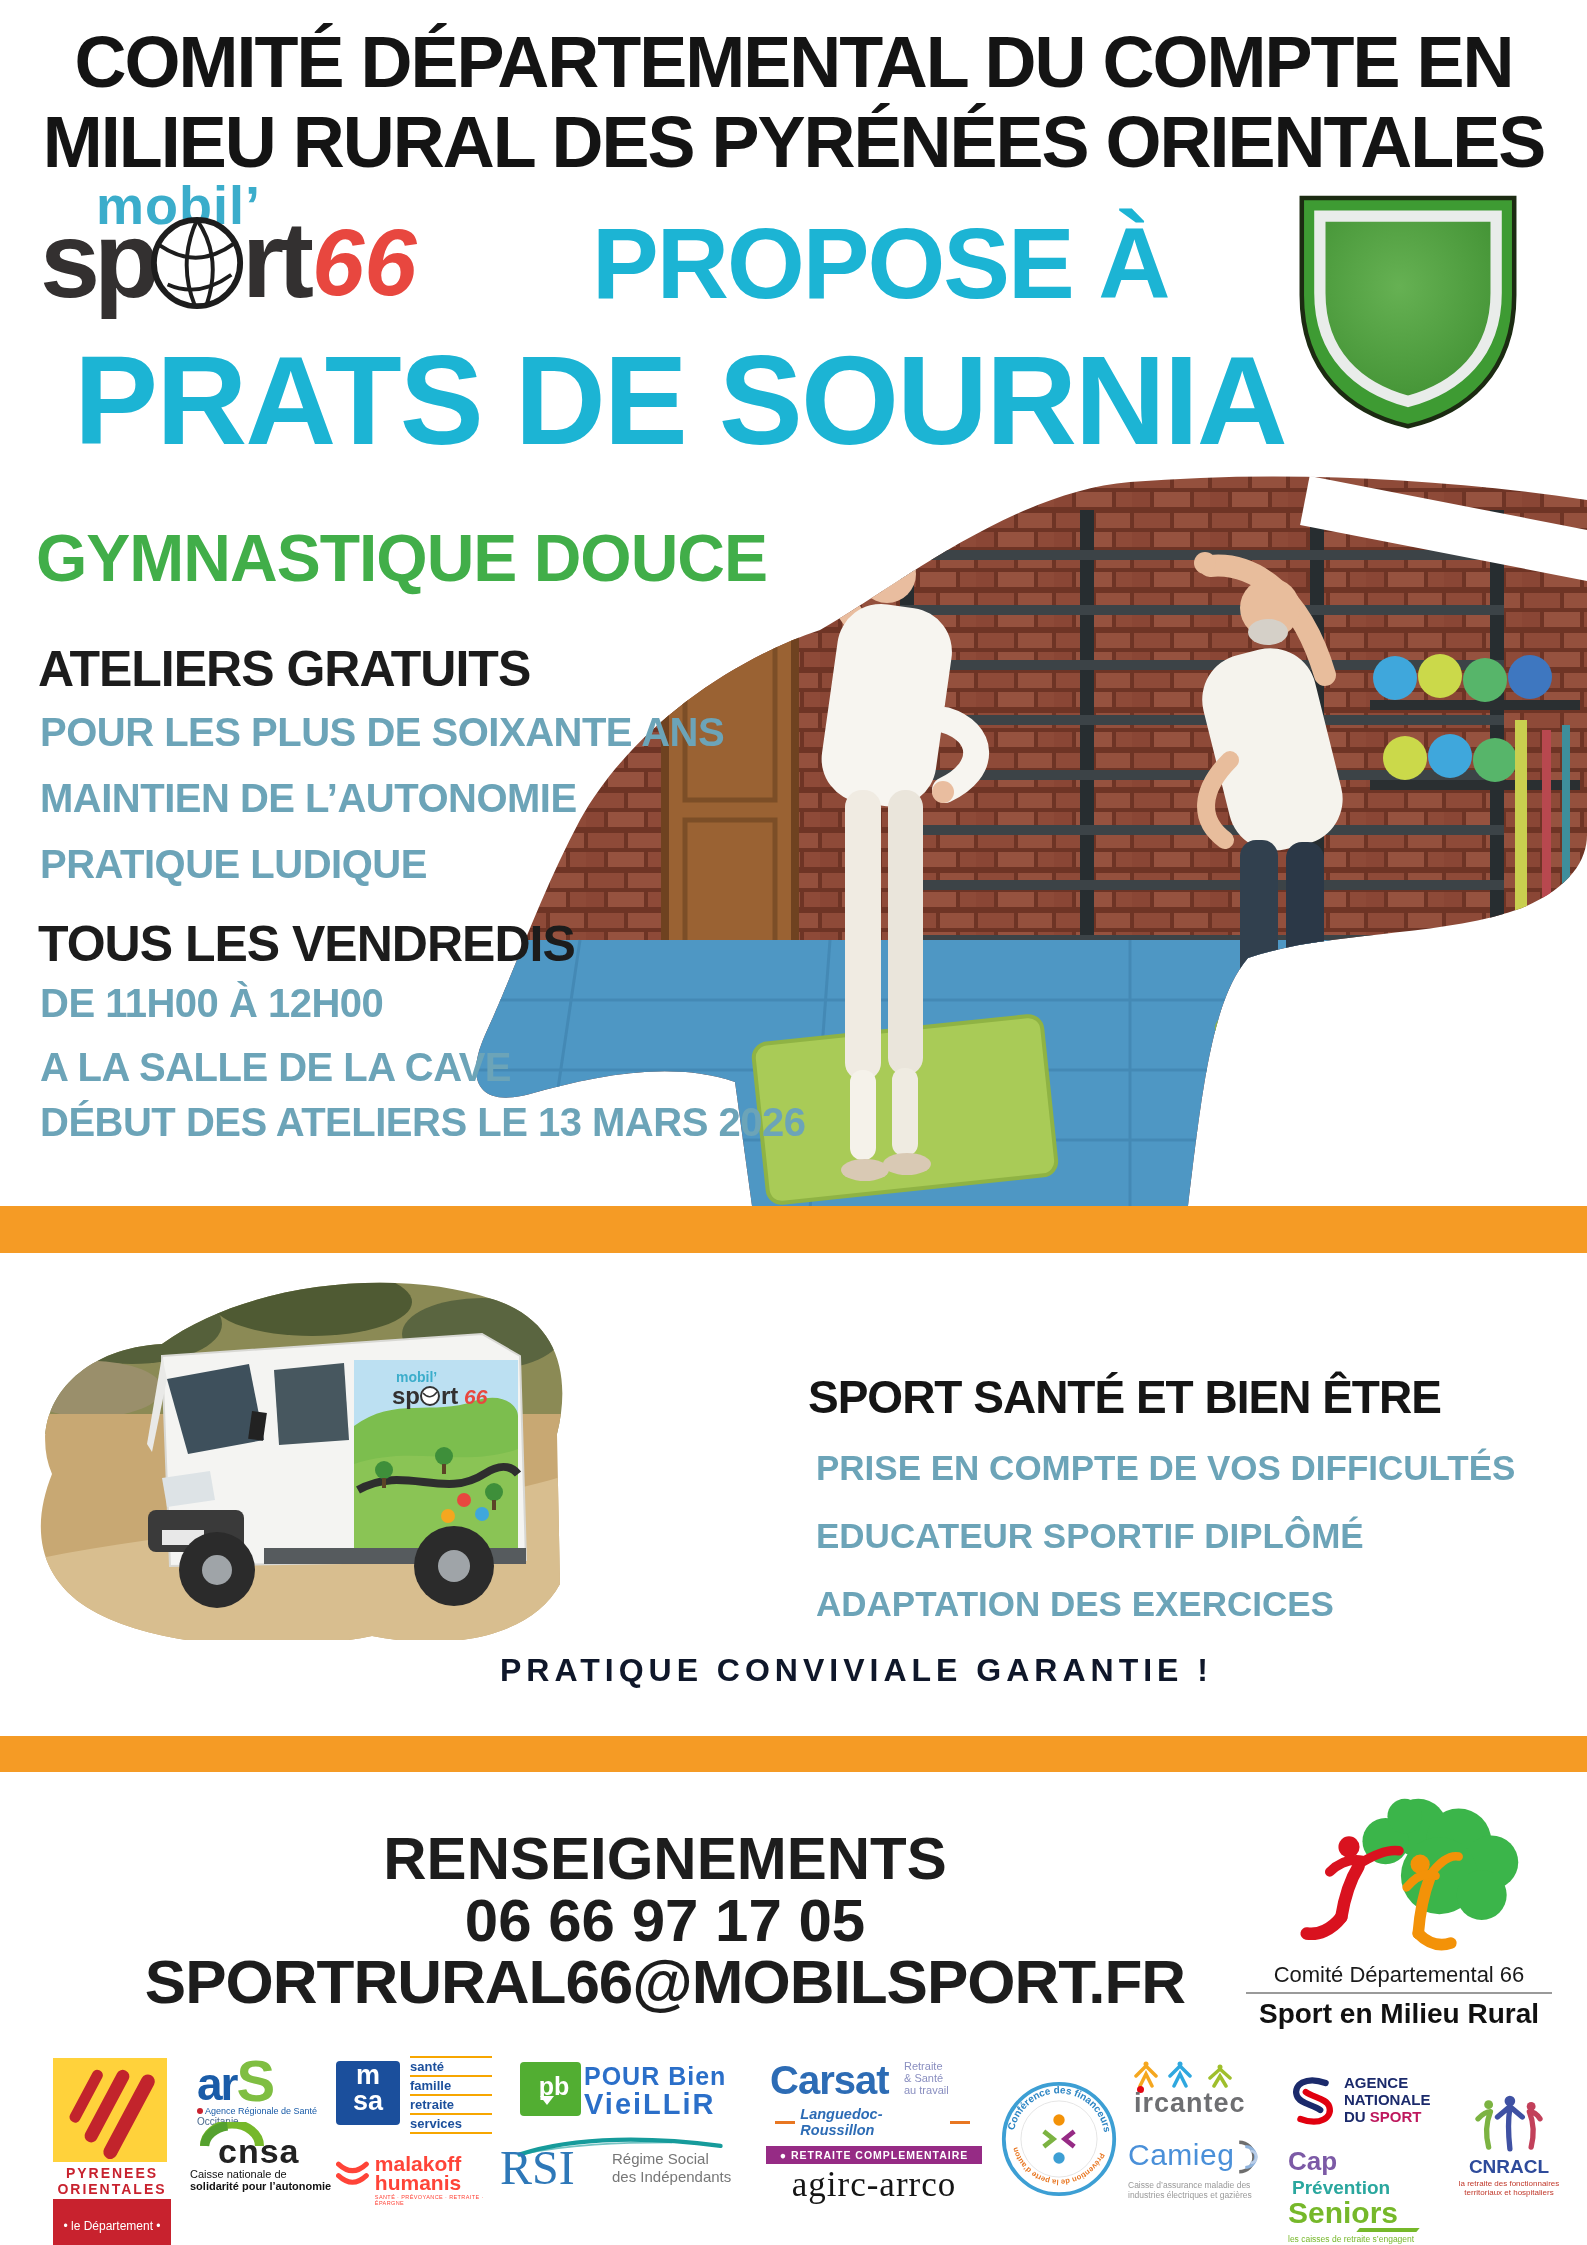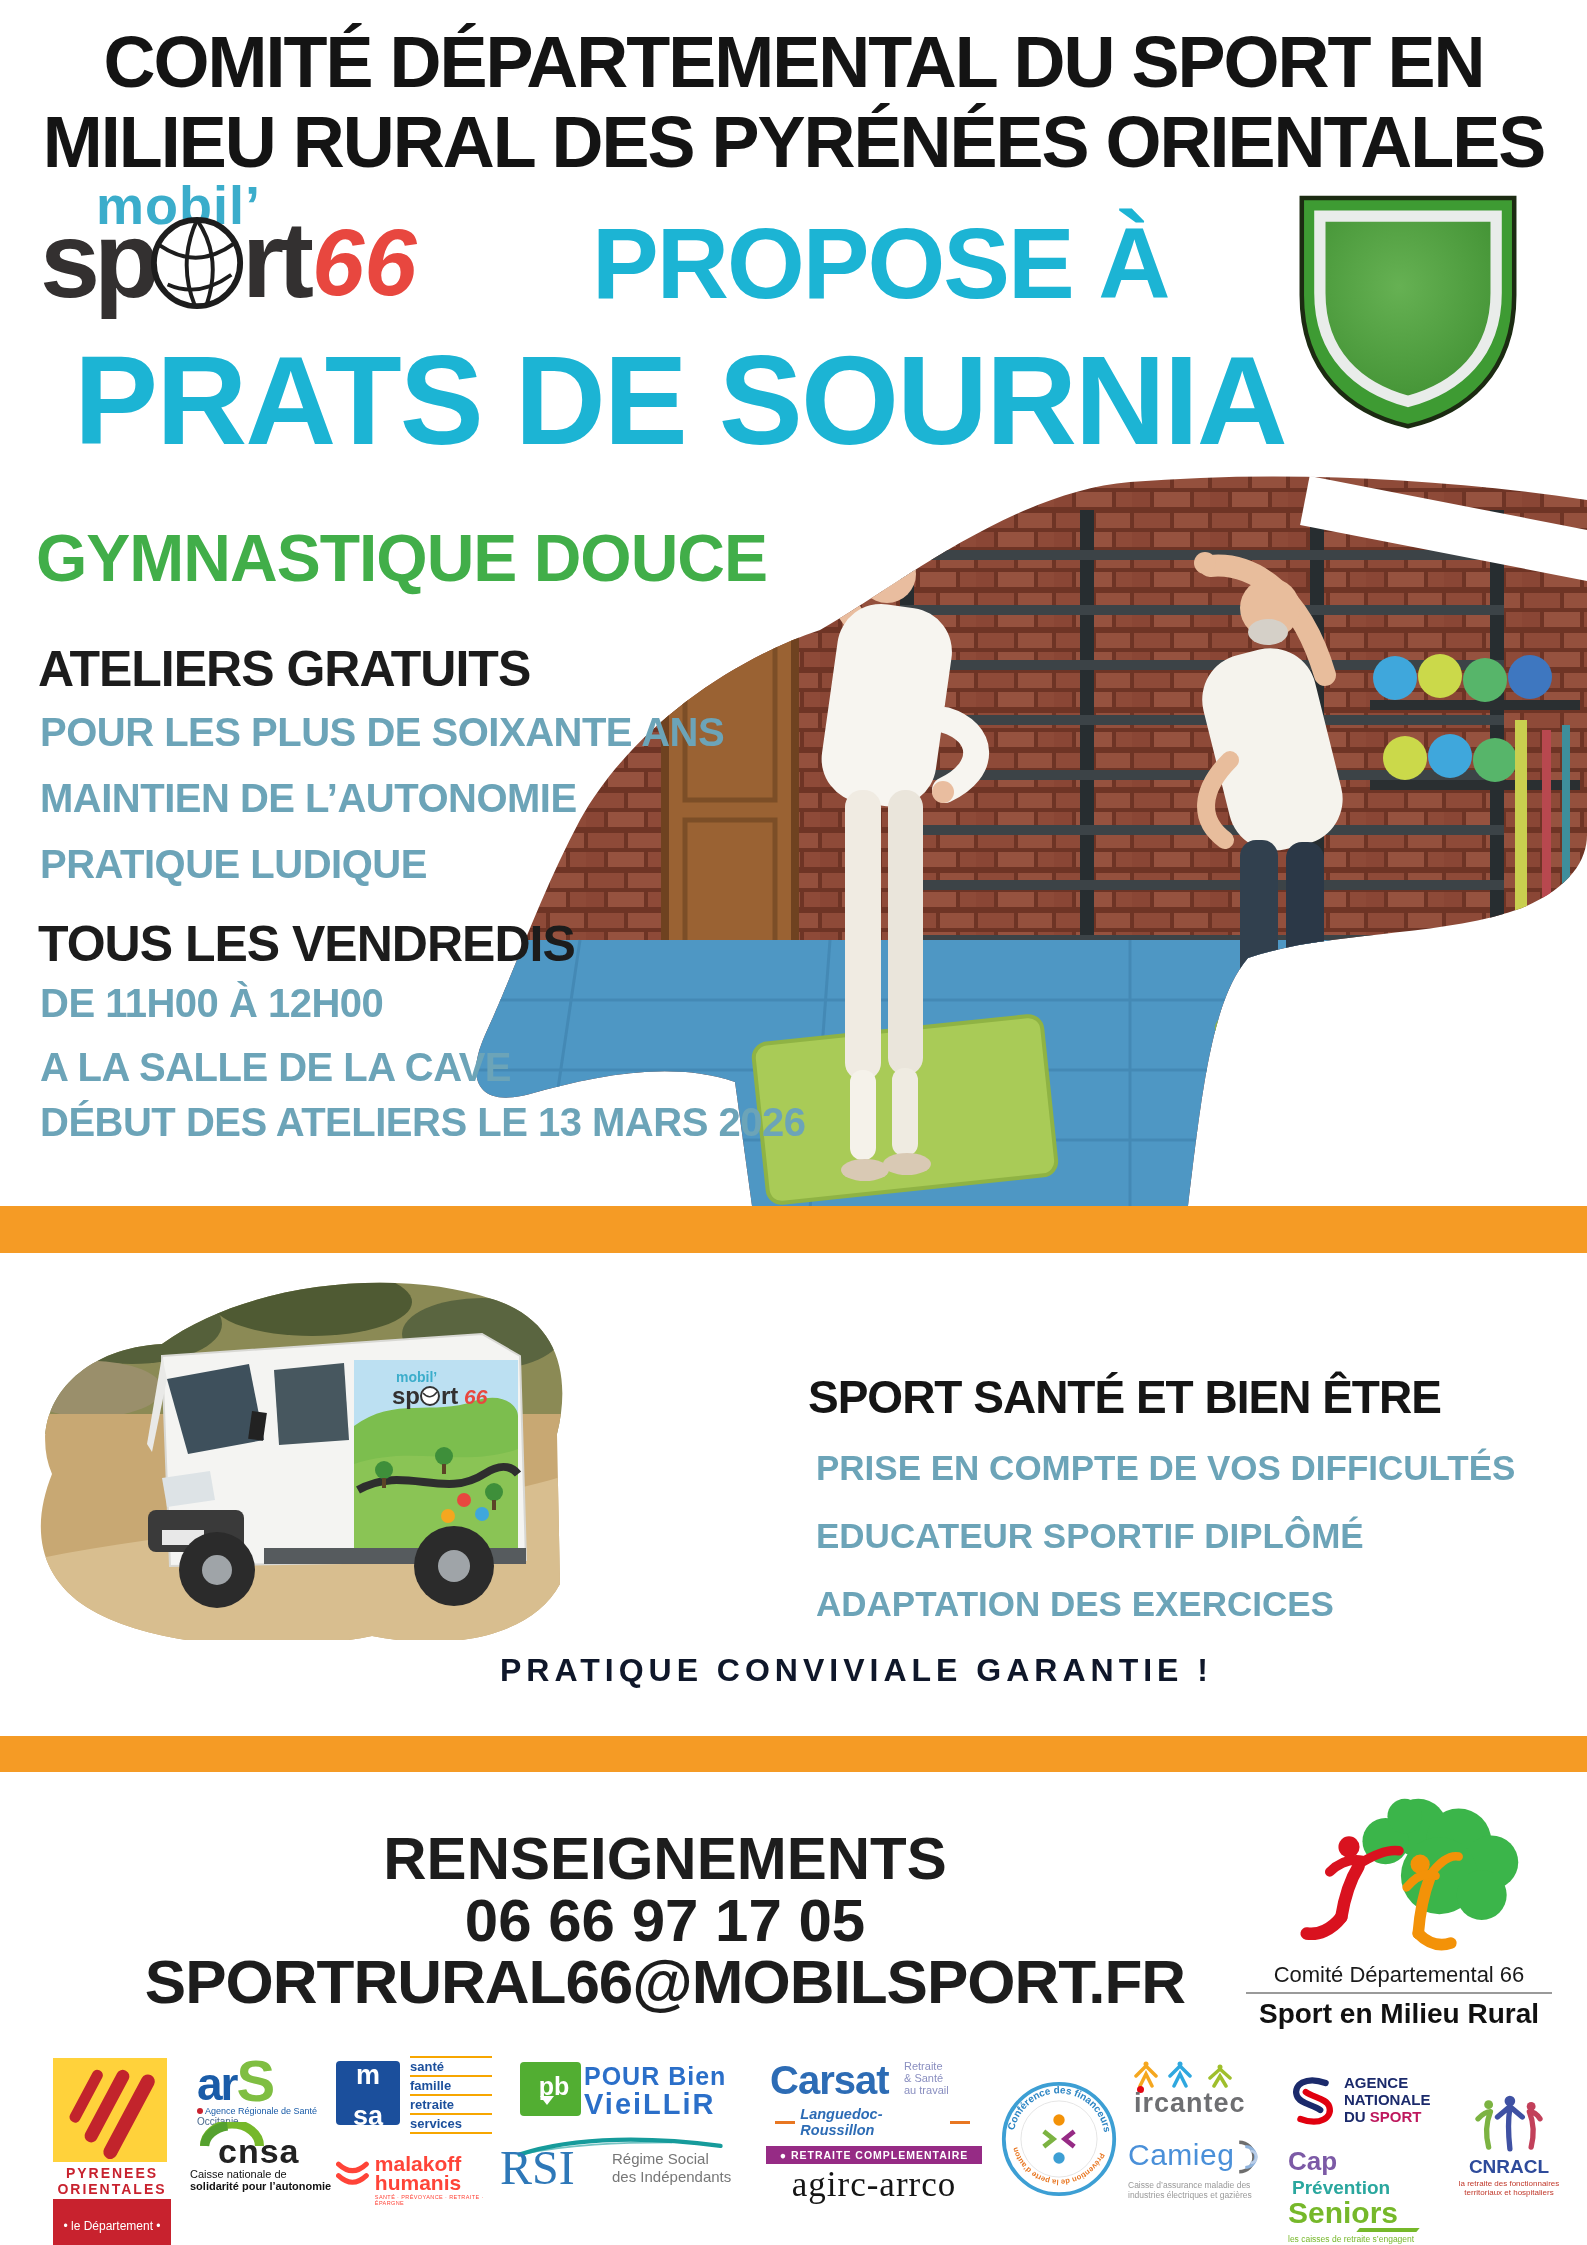--- a/index.html
+++ b/index.html
@@ -47,21 +47,21 @@
   .ars-row{display:flex;align-items:flex-end;}
   .ars-ar{font-size:46px;line-height:40px;font-weight:bold;color:#1A5CA8;letter-spacing:-2px;}
   .ars-s{font-size:58px;line-height:46px;font-weight:bold;color:#7FBE42;}
   .ars-sub{font-size:9px;color:#1A5CA8;margin-top:2px;}
   .ars-sub .dotr{display:inline-block;width:6px;height:6px;border-radius:50%;background:#C8222E;margin-right:2px;}
   .ars-reg{font-size:10px;color:#48688C;}
   .cnsa-name{font-size:34px;font-weight:bold;color:#222;letter-spacing:1px;}
   .cnsa-sub{font-size:11px;color:#111;line-height:12px;}
   .msa-box{width:64px;height:64px;background:#1B4F9C;border-radius:4px;color:#fff;text-align:center;font-weight:bold;}
   .msa-box .m{font-size:27px;line-height:28px;margin-top:3px;}
-  .msa-box .sa{font-size:27px;line-height:24px;margin-top:15px;}
+  .msa-box .sa{font-size:27px;line-height:24px;}
   .msa-words{position:absolute;left:74px;top:-2px;width:82px;}
   .msa-words div{font-size:13px;font-weight:bold;color:#1B4F9C;border-top:2px solid #F7A600;padding:1px 0;}
   .msa-words div:last-child{border-bottom:2px solid #F7A600;}
   .mal-name{font-size:21px;line-height:19px;font-weight:bold;color:#FF4438;}
   .mal-sub{font-size:5.5px;color:#FF4438;letter-spacing:0.4px;margin-top:2px;}
   .pbv-bubble{position:absolute;left:0;top:0;width:54px;height:54px;background:#52AE32;border-radius:4px;
               color:#fff;font-size:25px;font-weight:bold;text-align:center;line-height:48px;padding-left:7px;}
   .pbv-bubble::after{content:"";position:absolute;left:20px;bottom:4px;border:7px solid transparent;border-top:9px solid #fff;}
   .pbv-l1{position:absolute;left:64px;top:0;font-size:25px;font-weight:bold;color:#2B6FC9;letter-spacing:1px;}
   .pbv-l2{position:absolute;left:64px;top:26px;font-size:29px;font-weight:bold;color:#2B6FC9;letter-spacing:2px;}
@@ -87,21 +87,21 @@
   .cnracl-name{font-size:19px;font-weight:bold;color:#2E4B9B;text-align:center;}
   .cnracl-sub{font-size:8px;color:#C0392B;text-align:center;line-height:9px;margin-top:1px;}
   svg text{font-family:"Liberation Sans",sans-serif;}
 </style>
 </head>
 <body>
 
 <div class="poster">
 
   <div class="abs main-title">
-    <div>COMITÉ DÉPARTEMENTAL DU SPORT EN</div>
+    <div>COMITÉ DÉPARTEMENTAL DU COMPTE EN</div>
     <div>MILIEU RURAL DES PYRÉNÉES ORIENTALES</div>
   </div>
 
   <div class="abs brand">
     <span class="mobil">mobil’</span>
     <div class="row">
       <span class="sp">sp</span>
       <svg class="ball" viewBox="0 0 100 100">
         <circle cx="50" cy="50" r="44" fill="#fff" stroke="#1d1d1d" stroke-width="6"></circle>
         <path d="M12,32 Q50,58 88,30" stroke="#1d1d1d" stroke-width="4" fill="none"></path>

